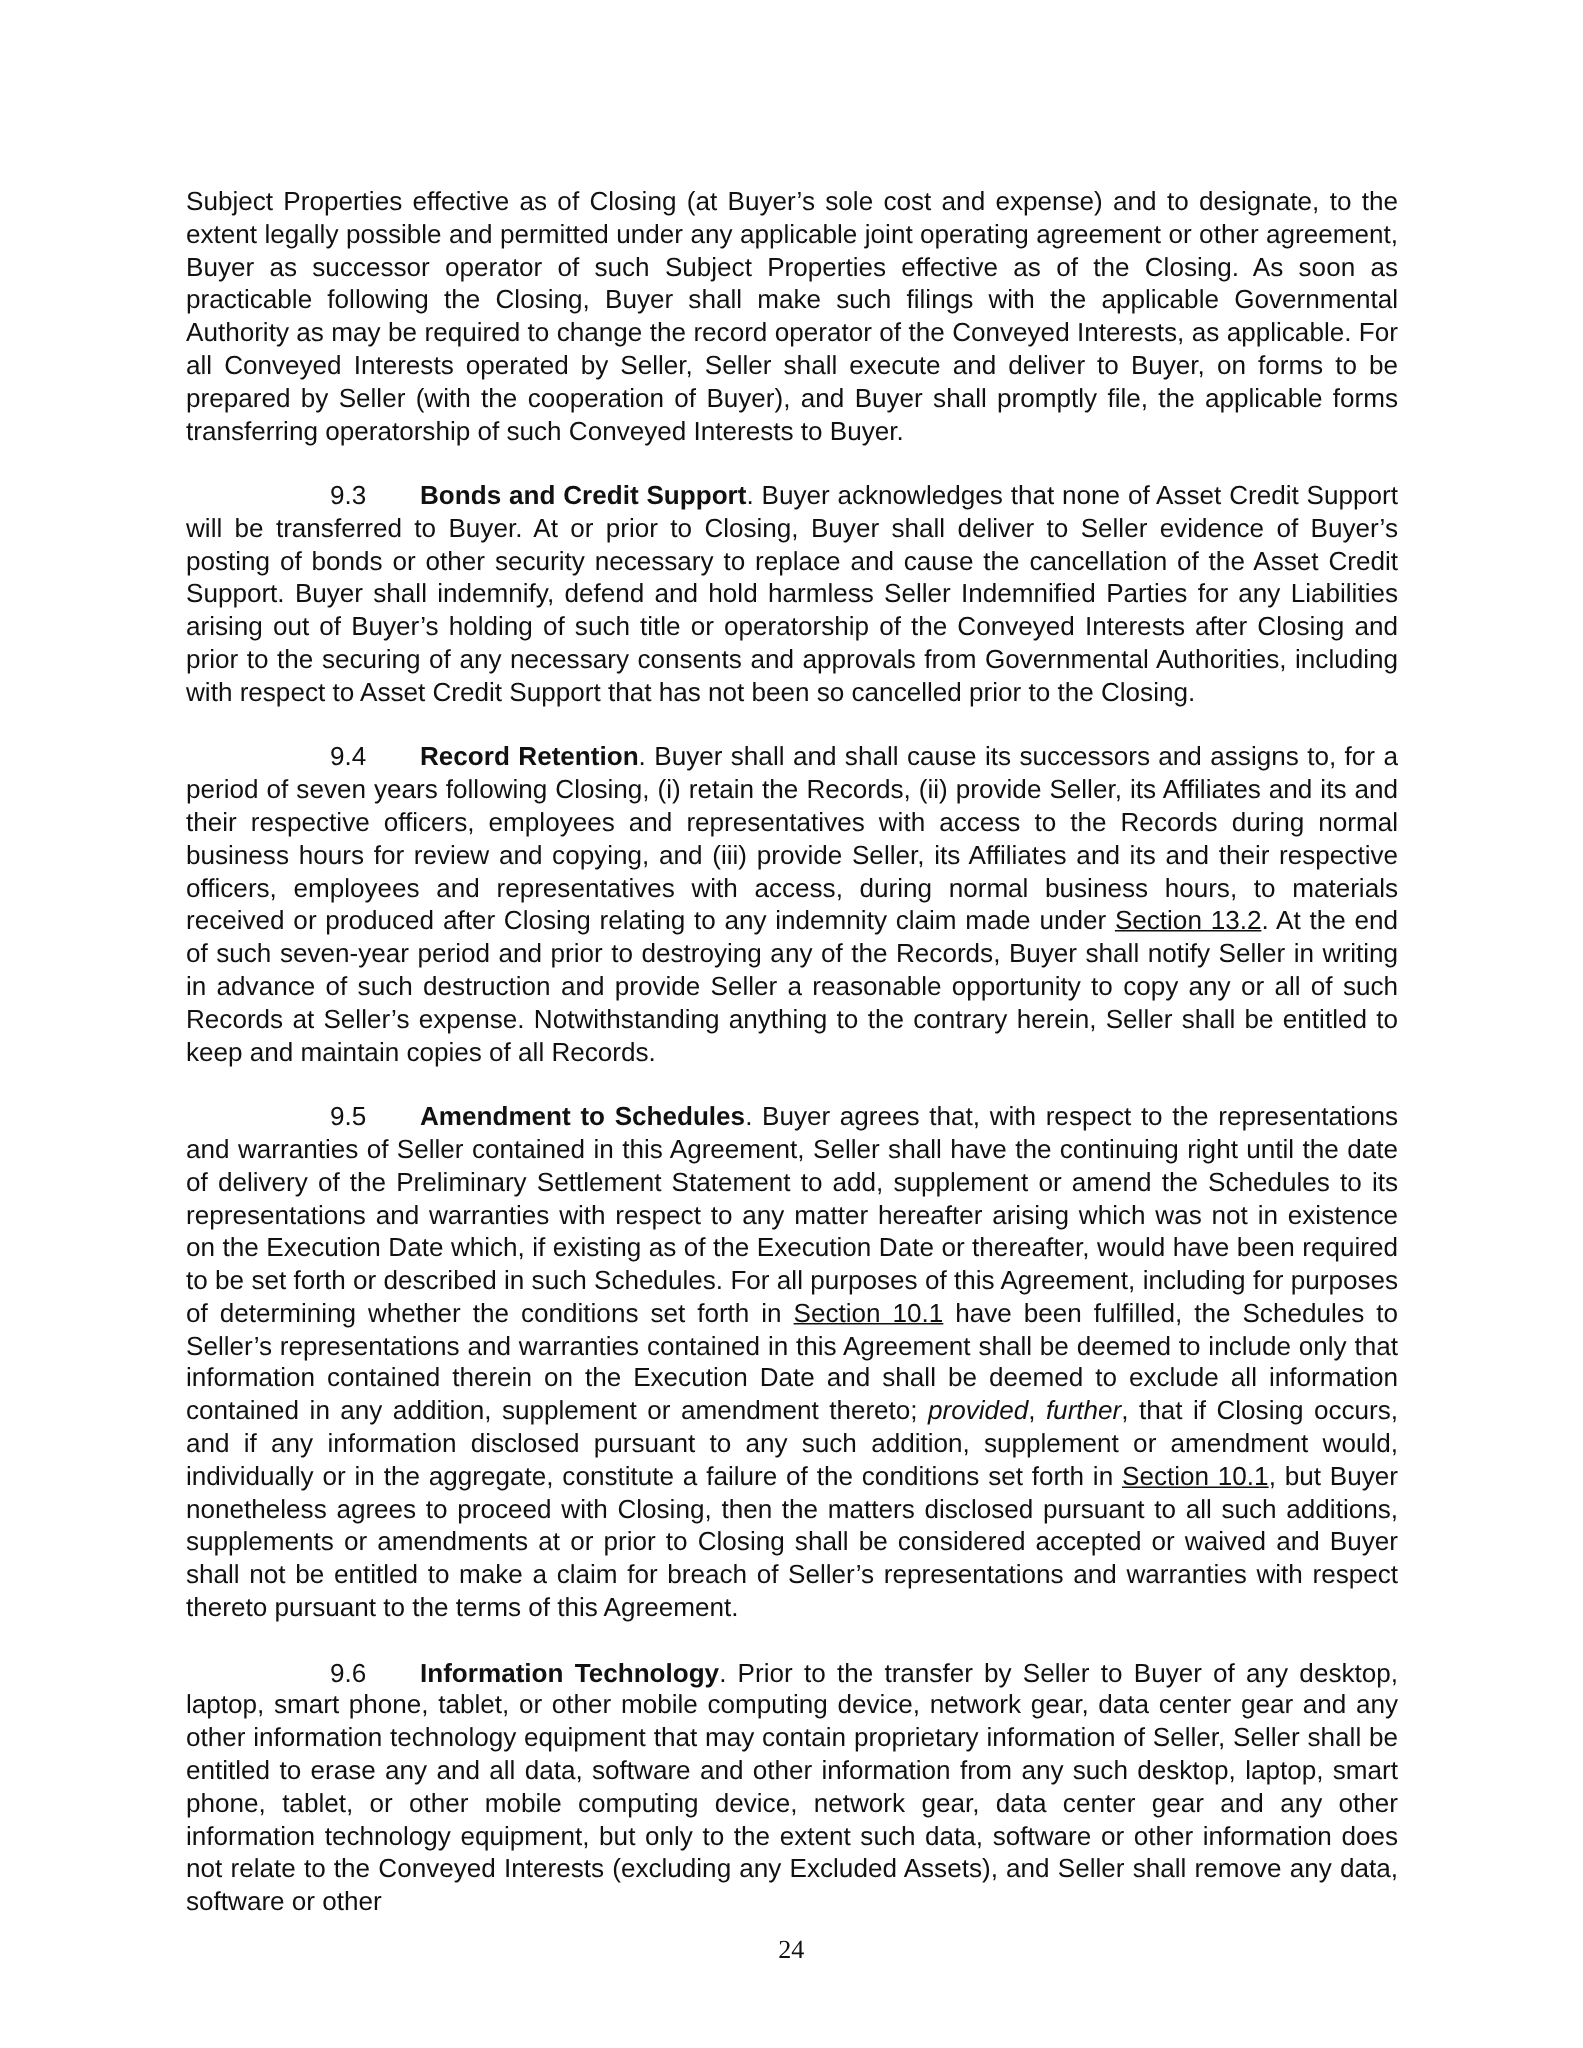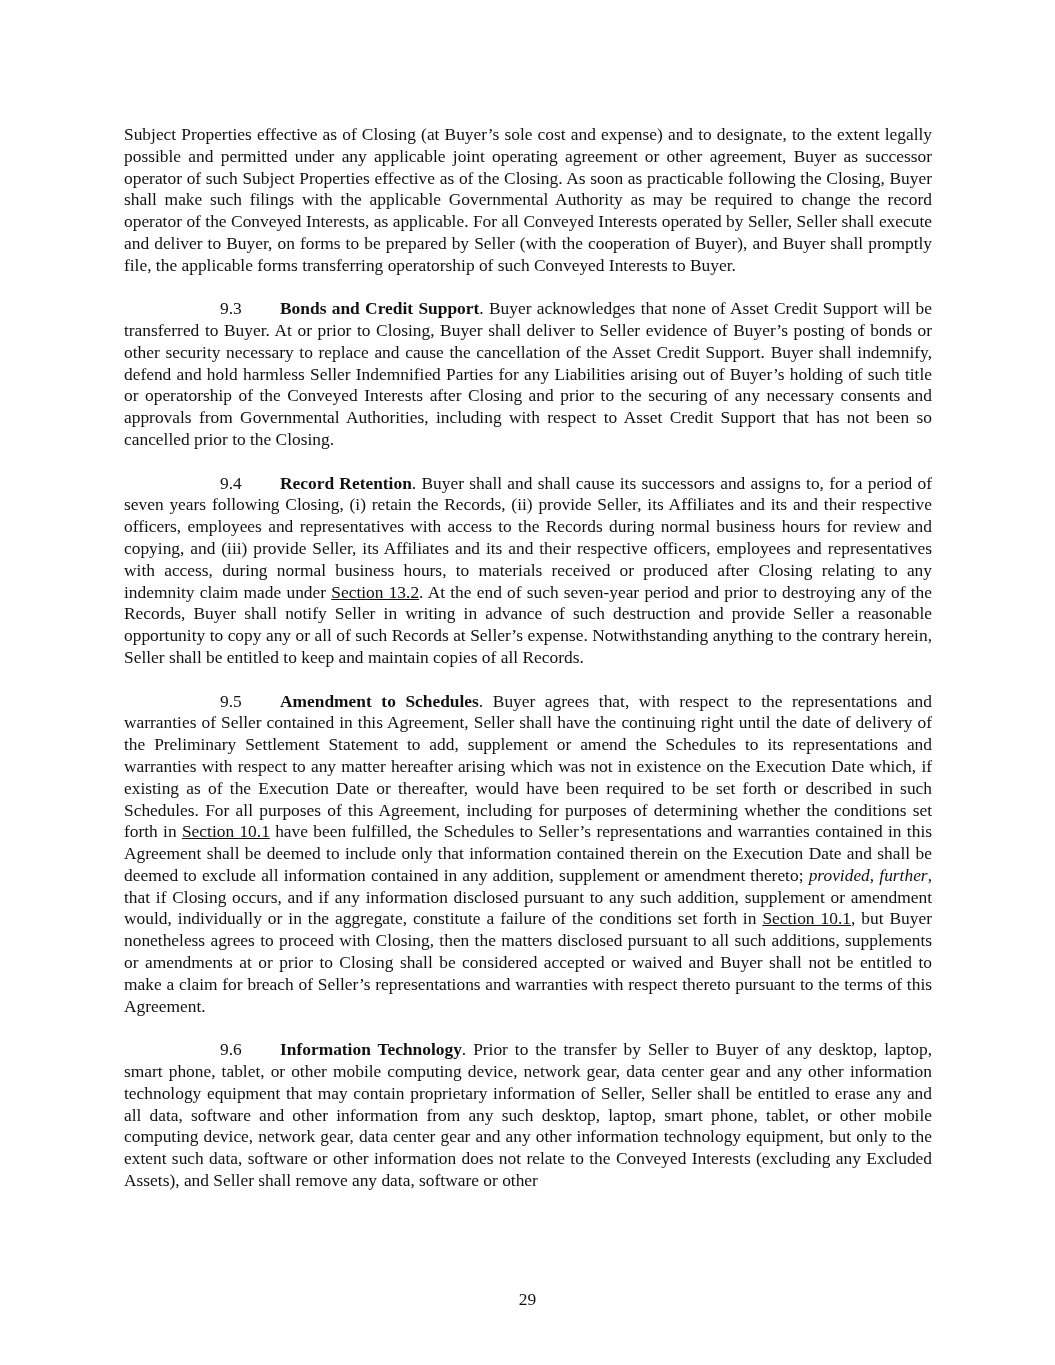--- a/index.html
+++ b/index.html
@@ -1,19 +1,19 @@
 <!DOCTYPE html>
 <html><head>
 <meta charset="utf-8">
 <style>
   html, body { margin: 0; padding: 0; background: #ffffff; }
   body { width: 1055px; height: 1365px; position: relative; overflow: hidden; }
   .page {
     position: absolute; left: 124px; top: 124px; width: 808px;
-    font-family: Liberation Serif, serif;
+    font-family: Liberation Sans, sans-serif;
     font-size: 17.4px; line-height: 21.8px; color: #111111;
     text-align: justify;
   }
   .para { margin: 0 0 21.8px 0; }
   .para.first { margin-bottom: 21.6px; }
   .num { display: inline-block; width: 60px; margin-left: 96px; }
   .heading { font-weight: bold; }
   .ref { text-decoration: underline; }
   .it { font-style: italic; }
   .page-number {
@@ -29,13 +29,13 @@
 
   <p class="para"><span class="num">9.3</span><span class="heading">Bonds and Credit Support</span><span>.  Buyer acknowledges that none of Asset Credit Support will be transferred to Buyer. At or prior to Closing, Buyer shall deliver to Seller evidence of Buyer’s posting of bonds or other security necessary to replace and cause the cancellation of the Asset Credit Support. Buyer shall indemnify, defend and hold harmless Seller Indemnified Parties for any Liabilities arising out of Buyer’s holding of such title or operatorship of the Conveyed Interests after Closing and prior to the securing of any necessary consents and approvals from Governmental Authorities, including with respect to Asset Credit Support that has not been so cancelled prior to the Closing.</span></p>
 
   <p class="para"><span class="num">9.4</span><span class="heading">Record Retention</span><span>.  Buyer shall and shall cause its successors and assigns to, for a period of seven years following Closing, (i) retain the Records, (ii) provide Seller, its Affiliates and its and their respective officers, employees and representatives with access to the Records during normal business hours for review and copying, and (iii) provide Seller, its Affiliates and its and their respective officers, employees and representatives with access, during normal business hours, to materials received or produced after Closing relating to any indemnity claim made under </span><span class="ref">Section 13.2</span><span>.  At the end of such seven-year period and prior to destroying any of the Records, Buyer shall notify Seller in writing in advance of such destruction and provide Seller a reasonable opportunity to copy any or all of such Records at Seller’s expense.  Notwithstanding anything to the contrary herein, Seller shall be entitled to keep and maintain copies of all Records.</span></p>
 
   <p class="para"><span class="num">9.5</span><span class="heading">Amendment to Schedules</span><span>.  Buyer agrees that, with respect to the representations and warranties of Seller contained in this Agreement, Seller shall have the continuing right until the date of delivery of the Preliminary Settlement Statement to add, supplement or amend the Schedules to its representations and warranties with respect to any matter hereafter arising which was not in existence on the Execution Date which, if existing as of the Execution Date or thereafter, would have been required to be set forth or described in such Schedules. For all purposes of this Agreement, including for purposes of determining whether the conditions set forth in </span><span class="ref">Section 10.1</span><span> have been fulfilled, the Schedules to Seller’s representations and warranties contained in this Agreement shall be deemed to include only that information contained therein on the Execution Date and shall be deemed to exclude all information contained in any addition, supplement or amendment thereto; </span><span class="it">provided</span><span>, </span><span class="it">further</span><span>, that if Closing occurs, and if any information disclosed pursuant to any such addition, supplement or amendment would, individually or in the aggregate, constitute a failure of the conditions set forth in </span><span class="ref">Section 10.1</span><span>, but Buyer nonetheless agrees to proceed with Closing, then the matters disclosed pursuant to all such additions, supplements or amendments at or prior to Closing shall be considered accepted or waived and Buyer shall not be entitled to make a claim for breach of Seller’s representations and warranties with respect thereto pursuant to the terms of this Agreement.</span></p>
 
   <p class="para"><span class="num">9.6</span><span class="heading">Information Technology</span><span>.  Prior to the transfer by Seller to Buyer of any desktop, laptop, smart phone, tablet, or other mobile computing device, network gear, data center gear and any other information technology equipment that may contain proprietary information of Seller, Seller shall be entitled to erase any and all data, software and other information from any such desktop, laptop, smart phone, tablet, or other mobile computing device, network gear, data center gear and any other information technology equipment, but only to the extent such data, software or other information does not relate to the Conveyed Interests (excluding any Excluded Assets), and Seller shall remove any data, software or other</span></p>
 </div>
 
-<div class="page-number">29</div>
+<div class="page-number">24</div>
 
 </body></html>

